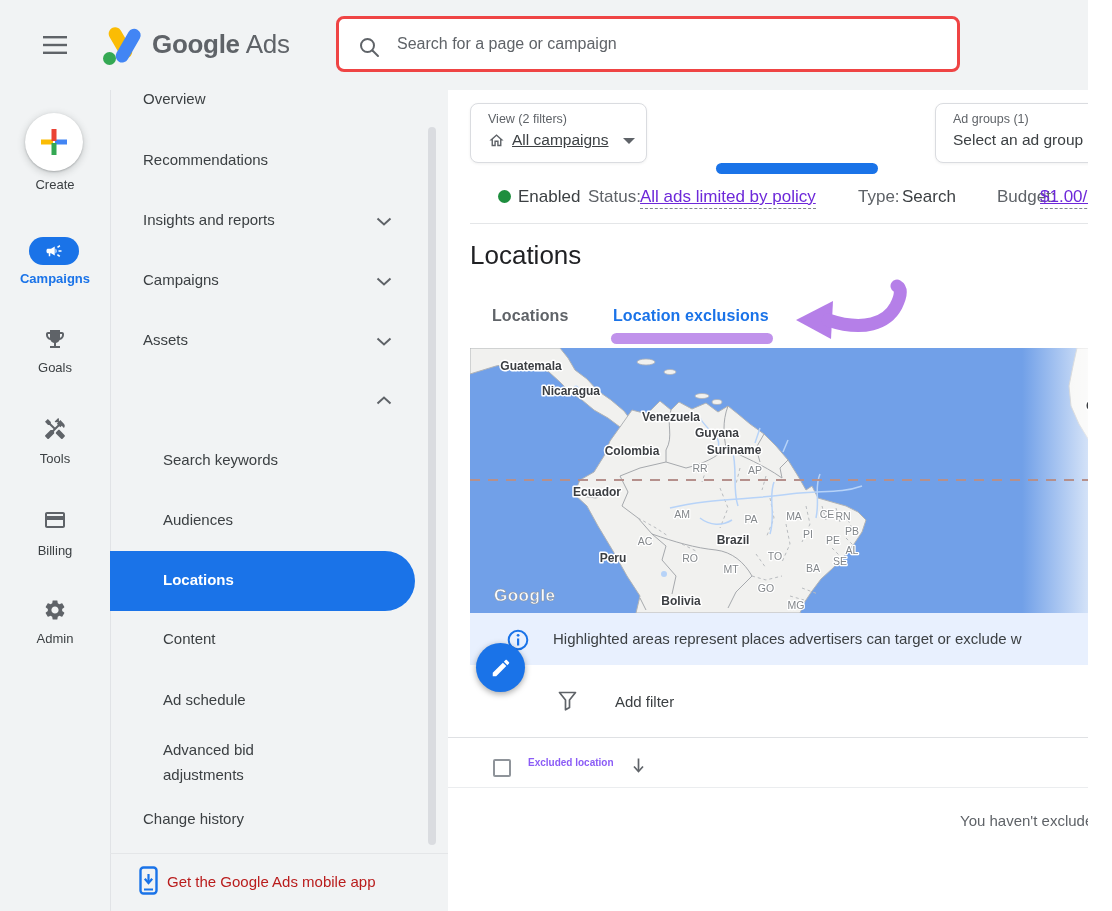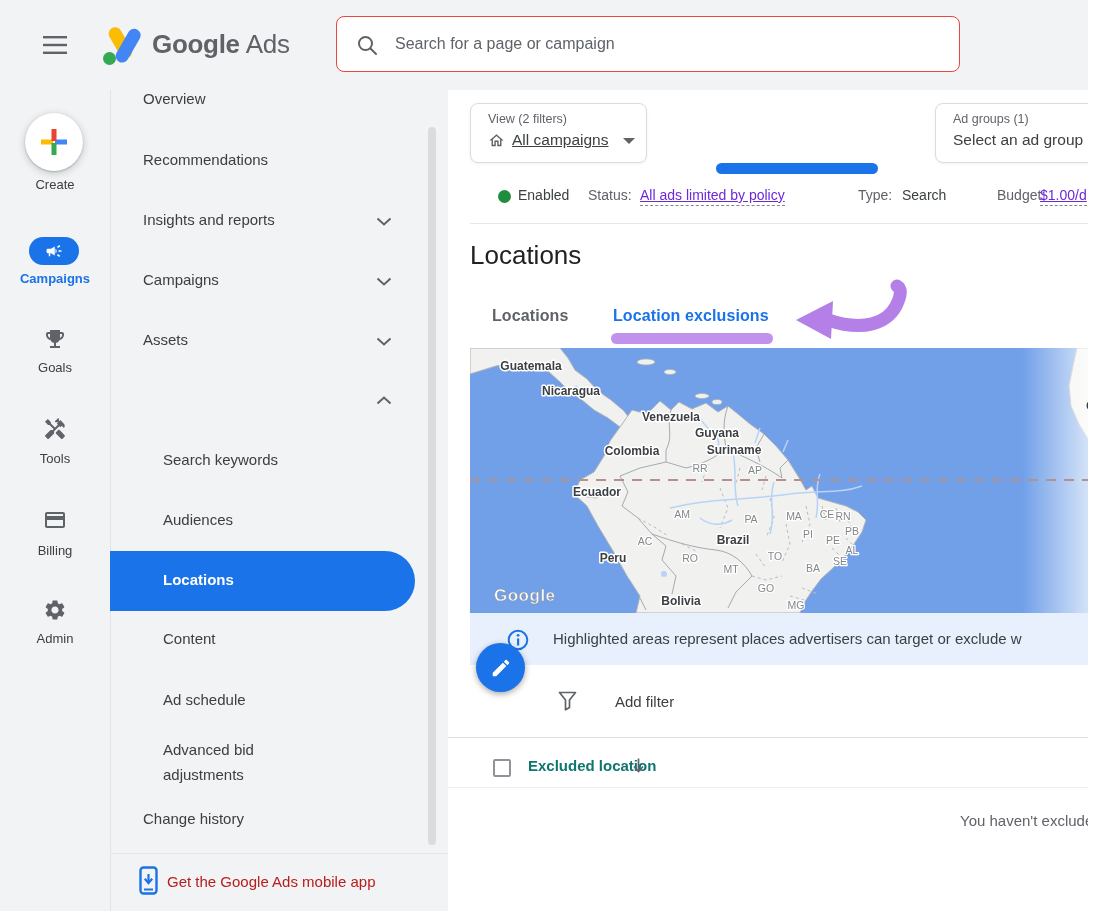--- a/index.html
+++ b/index.html
@@ -2,21 +2,21 @@
 <html><head>
 <meta charset="utf-8">
 <style>
   html,body{margin:0;padding:0;background:#fff;}
   .app{position:relative;width:1088px;height:911px;background:#f1f3f4;overflow:hidden;
        font-family:"Liberation Sans",sans-serif;color:#3c4043;}
   .abs{position:absolute;}
   .nowrap{white-space:nowrap;}
   
   .searchbox{position:absolute;left:336px;top:16px;width:624px;height:56px;background:#fff;
-    border:1px solid #ef4444;border-radius:8px;box-sizing:border-box;display:flex;align-items:center;}
+    border:3px solid #ef4444;border-radius:8px;box-sizing:border-box;display:flex;align-items:center;}
   .searchbox input{border:none;outline:none;background:transparent;font:16px "Liberation Sans",sans-serif;
     color:#3c4043;width:520px;margin-left:56px;}
   .searchbox input::placeholder{color:#5f6368;}
   .brand{position:absolute;left:152px;top:29px;font-size:26px;letter-spacing:-0.3px;white-space:nowrap;}
   .brand .g{color:#5f6368;font-weight:700;}
   .brand .a{color:#5f6368;font-weight:400;margin-left:6px;}
   
   .rail-label{position:absolute;left:0;width:110px;text-align:center;font-size:13px;color:#3c4043;}
   .create-circle{position:absolute;left:25px;top:113px;width:58px;height:58px;border-radius:50%;background:#fff;
     box-shadow:0 1px 2px rgba(60,64,67,.3),0 2px 6px 2px rgba(60,64,67,.15);display:flex;align-items:center;justify-content:center;}
@@ -33,21 +33,21 @@
   
   .content-bg{position:absolute;left:448px;top:90px;width:664px;height:821px;background:#fff;}
   .fcard{position:absolute;top:103px;height:60px;background:#fff;border:1px solid #dadce0;border-radius:8px;
     box-sizing:border-box;box-shadow:0 1px 3px rgba(0,0,0,.06);}
   .fcard .lbl{position:absolute;left:17px;top:8px;font-size:12.5px;color:#5f6368;white-space:nowrap;}
   .fcard .val{position:absolute;left:17px;top:27px;font-size:15.5px;color:#3c4043;white-space:nowrap;
     display:flex;align-items:center;gap:7px;}
   .caret{width:0;height:0;border-left:6px solid transparent;border-right:6px solid transparent;
     border-top:6px solid #5f6368;position:absolute;top:34px;}
   .bluebar{position:absolute;left:716px;top:163px;width:162px;height:11px;border-radius:6px;background:#1a73e8;z-index:3;}
-  .stat{position:absolute;top:187px;font-size:14px;white-space:nowrap;}
+  .stat{position:absolute;top:187px;font-size:17px;white-space:nowrap;}
   .stat.gray{color:#5f6368;}
   .dashu{border-bottom:1px dashed #80868b;padding-bottom:2px;color:#6d28d9;text-decoration:underline;}
   .divider{position:absolute;height:1px;background:#e4e6e8;}
   .page-title{position:absolute;left:470px;top:240px;font-size:26px;font-weight:400;color:#202124;}
   .tab{position:absolute;top:307px;font-size:16px;font-weight:700;letter-spacing:.1px;}
   .marker{position:absolute;left:611px;top:333px;width:162px;height:11px;border-radius:5.5px;background:#b57fe8;opacity:.85;}
   .infobar{position:absolute;left:470px;top:613px;width:642px;height:52px;background:#e8f0fe;}
   .fab{position:absolute;left:476px;top:643px;width:49px;height:49px;border-radius:50%;background:#1a73e8;
     box-shadow:0 2px 6px rgba(0,0,0,.35);display:flex;align-items:center;justify-content:center;z-index:5;}
   .checkbox{position:absolute;left:493px;top:759px;width:18px;height:18px;border:2px solid #8f949a;border-radius:2px;
@@ -335,21 +335,21 @@
   </div>
 
   <svg class="abs" style="left:558px;top:691px;" width="19" height="21" viewBox="0 0 19 21">
     <path d="M1.5 1.5 H17.5 L11.5 9 V16.5 L7.5 18.8 V9 Z" fill="none" stroke="#5f6368" stroke-width="1.7" stroke-linejoin="round"></path>
   </svg>
   <div class="abs nowrap" style="left:615px;top:693px;font-size:15px;color:#3c4043;">Add filter</div>
 
   <div class="divider" style="left:448px;top:737px;width:664px;background:#dfe1e4;"></div>
 
   <div class="checkbox"></div>
-  <div class="abs nowrap" style="left:528px;top:757px;font-size:15px;font-weight:700;color:#0f766e;">Excluded location</div>
+  <div class="abs nowrap" style="left:528px;top:757px;font-size:10px;font-weight:700;color:#8b5cf6;">Excluded location</div>
   <svg class="abs" style="left:632px;top:757px;" width="13" height="17" viewBox="0 0 13 17">
     <line x1="6.5" y1="1.5" x2="6.5" y2="13.5" stroke="#5f6368" stroke-width="1.7"></line>
     <path d="M2 9.5 L6.5 14.5 L11 9.5" fill="none" stroke="#5f6368" stroke-width="1.7"></path>
   </svg>
   <div class="divider" style="left:448px;top:787px;width:664px;background:#ebedef;"></div>
 
   <div class="abs nowrap" style="left:960px;top:812px;font-size:15px;color:#5f6368;"><span>You haven't excluded</span><span style="color:#c3c6ca;"> an</span></div>
 
 </div>
 

